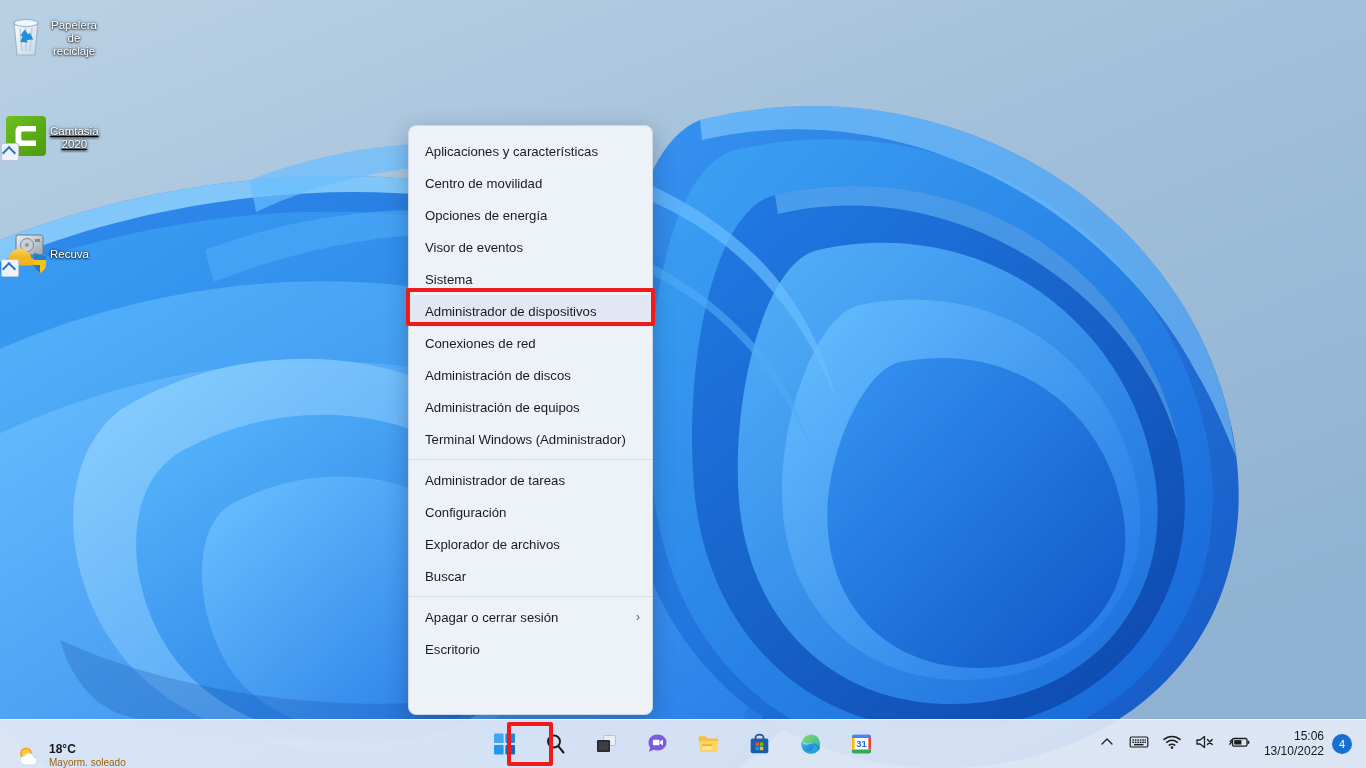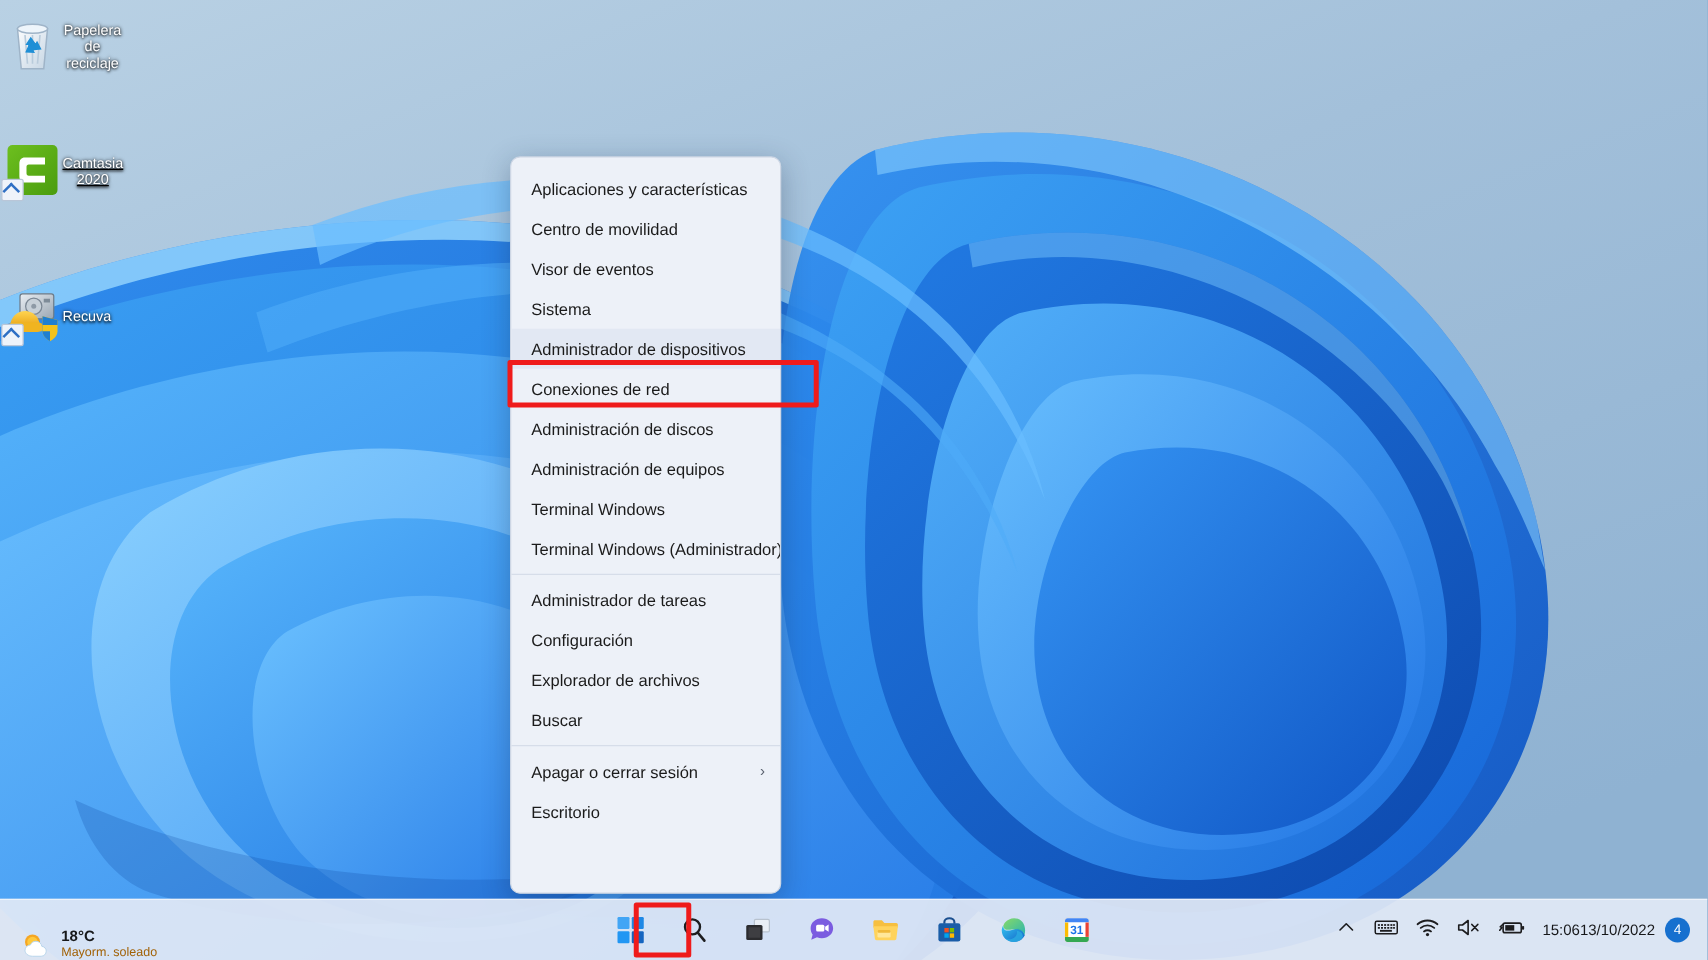--- a/index.html
+++ b/index.html
@@ -31,21 +31,21 @@
     display:flex;align-items:center;justify-content:center;
   }
   .shortcut-arrow:after{
     content:"";width:8px;height:8px;
     border-left:2px solid #2e6fc4;border-top:2px solid #2e6fc4;
     transform:rotate(45deg);margin:2px 0 0 -2px;
   }
 
   
   #winx-menu{
-    position:absolute;left:408px;top:125px;width:217px;height:590px;
+    position:absolute;left:408px;top:125px;width:245px;height:590px;
     background:#edf1f8;
     border-radius:8px 8px 8px 8px;
     border:1px solid #cdd6e4;
     box-shadow:0 6px 22px rgba(20,40,70,.30);
     padding:9px 0 9px 0;box-sizing:border-box;
     overflow:hidden;
   }
   .mi{
     height:32px;display:flex;align-items:center;
     padding:0 12px 0 16px;box-sizing:border-box;
@@ -85,21 +85,21 @@
     width:40px;height:40px;border-radius:5px;
     display:flex;align-items:center;justify-content:center;
     position:relative;
   }
   .tb-ico{width:24px;height:24px;position:relative;display:block;}
 
   
   #tray{position:absolute;right:8px;top:0;height:48px;display:flex;align-items:center;gap:0;}
   .tray-item{height:40px;display:flex;align-items:center;justify-content:center;padding:0 7px;}
   #clock{
-    display:flex;flex-direction:row;align-items:flex-end;justify-content:center;
+    display:flex;flex-direction:column;align-items:flex-end;justify-content:center;
     line-height:15px;padding:0 8px 0 6px;
   }
   #clock .t{font-size:12px;color:#17181a;}
   #clock .d{font-size:12px;color:#17181a;}
   #badge{
     width:20px;height:20px;border-radius:50%;background:#1670cf;
     color:#fff;font-size:11px;display:flex;align-items:center;justify-content:center;
     margin-right:6px;
   }
 </style>
@@ -246,39 +246,39 @@
 </div>
 
 <div id="winx-menu">
   <div class="mi">
       <span>Aplicaciones y características</span>
     </div>
   <div class="mi">
       <span>Centro de movilidad</span>
     </div>
   <div class="mi">
+      <span>Opciones de energía</span>
+    </div>
+  <div class="mi">
       <span>Visor de eventos</span>
     </div>
   <div class="mi">
       <span>Sistema</span>
     </div>
   <div class="mi hl">
       <span>Administrador de dispositivos</span>
     </div>
   <div class="mi">
       <span>Conexiones de red</span>
     </div>
   <div class="mi">
       <span>Administración de discos</span>
     </div>
   <div class="mi">
       <span>Administración de equipos</span>
-    </div>
-  <div class="mi">
-      <span>Terminal Windows</span>
     </div>
   <div class="mi">
       <span>Terminal Windows (Administrador)</span>
     </div>
 
   <div class="mi-sep"></div>
 
   <div class="mi">
       <span>Administrador de tareas</span>
     </div>

